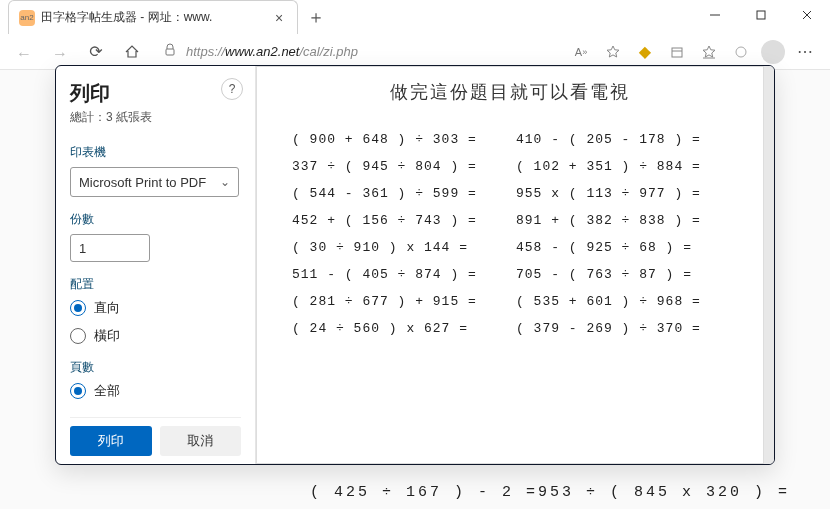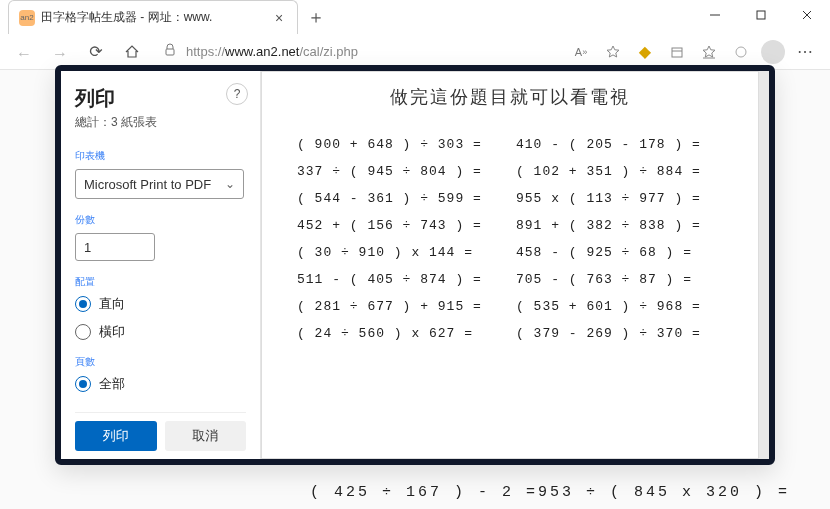--- a/index.html
+++ b/index.html
@@ -9,38 +9,38 @@
 .tab { height: 34px; width: 290px; background: #fff; border: 1px solid #d0d0d0; border-bottom: none; border-radius: 6px 6px 0 0; margin-left: 8px; display: flex; align-items: center; padding: 0 10px; font-size: 12px; gap: 6px; overflow: hidden; }
 .tab .favicon { width: 16px; height: 16px; background: #fdba74; border-radius: 4px; display: flex; align-items: center; justify-content: center; font-size: 8px; color: #666; line-height: 1; }
 .tab .title { flex: 1; white-space: nowrap; overflow: hidden; text-overflow: ellipsis; color: #333; }
 .tab .close { width: 16px; height: 16px; display: flex; align-items: center; justify-content: center; color: #555; font-size: 14px; }
 .newtab { width: 28px; height: 28px; display: flex; align-items: center; justify-content: center; margin-left: 4px; margin-top: 3px; color: #555; font-size: 18px; }
 .winctrls { margin-left: auto; display: flex; }
 .winctrls > div { width: 46px; height: 30px; display: flex; align-items: center; justify-content: center; color: #333; }
 
 .addrbar { height: 36px; display: flex; align-items: center; gap: 8px; padding: 0 10px; background: #fff; border-bottom: 1px solid #e5e5e5; }
 .addrbar .iconbtn { width: 28px; height: 28px; display: flex; align-items: center; justify-content: center; color: #555; border-radius: 4px; }
-.addrbar .url { flex: 1; display: flex; align-items: center; gap: 8px; height: 28px; padding: 0 8px; border-radius: 14px; font-size: 13px; color: #555; }
+.addrbar .url { flex: 1; display: flex; align-items: center; gap: 8px; height: 28px; padding: 0 8px; border-radius: 14px; font-size: 13px; color: #555; font-style: italic; }
 .addrbar .url .lock { color: #777; }
 .addrbar .right { display: flex; gap: 2px; align-items: center; }
 .addrbar .right .iconbtn { width: 30px; }
 .avatar { width: 24px; height: 24px; border-radius: 50%; background: #ddd; }
 
 .content { position: relative; height: calc(509px - 70px); background: #fafafa; }
 
-.printpanel { position: absolute; left: 55px; top: -5px; width: 720px; height: 400px; background: #fff; border: 6px solid #0f172a; border-radius: 6px; box-shadow: 0 8px 24px rgba(0,0,0,0.12); display: flex; overflow: hidden; }
+.printpanel { position: absolute; left: 55px; top: -5px; width: 720px; height: 400px; background: #fff; border: 1px solid #0f172a; border-radius: 6px; box-shadow: 0 8px 24px rgba(0,0,0,0.12); display: flex; overflow: hidden; }
 
 .sidebar { width: 200px; border-right: 1px solid #e5e5e5; padding: 14px 14px 8px 14px; display: flex; flex-direction: column; position: relative; }
 .sidebar h1 { font-size: 20px; font-weight: 600; color: #222; }
 .sidebar .total { font-size: 12px; color: #555; margin-top: 2px; }
 .helpbtn { position: absolute; right: 12px; top: 12px; width: 22px; height: 22px; border: 1px solid #ccc; border-radius: 50%; display: flex; align-items: center; justify-content: center; font-size: 12px; color: #555; }
 .sidebar .scroll { flex: 1; overflow-y: auto; margin-top: 14px; padding-right: 2px; }
 .sidebar .scroll::-webkit-scrollbar { width: 8px; }
 .sidebar .scroll::-webkit-scrollbar-thumb { background: #ccc; border-radius: 4px; }
-.label { font-size: 10px; color: #3b82f6; margin-bottom: 6px; margin-top: 4px; }
+.label { font-size: 12px; color: #0c4a6e; margin-bottom: 6px; margin-top: 4px; }
 .select { height: 30px; border: 1px solid #999; border-radius: 3px; display: flex; align-items: center; padding: 8px 8px; font-size: 13px; color: #333; justify-content: space-between; margin-bottom: 14px; }
 .select .chev { color: #666; font-size: 12px; }
 .numinput { width: 80px; height: 28px; border: 1px solid #999; border-radius: 3px; padding: 0 8px; font-size: 13px; color: #333; display: flex; align-items: center; margin-bottom: 14px; }
 .radios { margin-bottom: 14px; }
 .radio { display: flex; align-items: center; gap: 8px; font-size: 13px; color: #222; margin-bottom: 10px; }
 .radio .dot { width: 16px; height: 16px; border: 1px solid #666; border-radius: 50%; display: flex; align-items: center; justify-content: center; }
 .radio .dot.sel::after { content: ""; width: 8px; height: 8px; background: #0067c0; border-radius: 50%; }
 .radio .dot.sel { border-color: #0067c0; }
 .btnrow { display: flex; gap: 8px; padding-top: 8px; border-top: 1px solid #eee; margin-top: 6px; }
 .btn { flex: 1; height: 30px; display: flex; align-items: center; justify-content: center; font-size: 13px; border-radius: 3px; }

